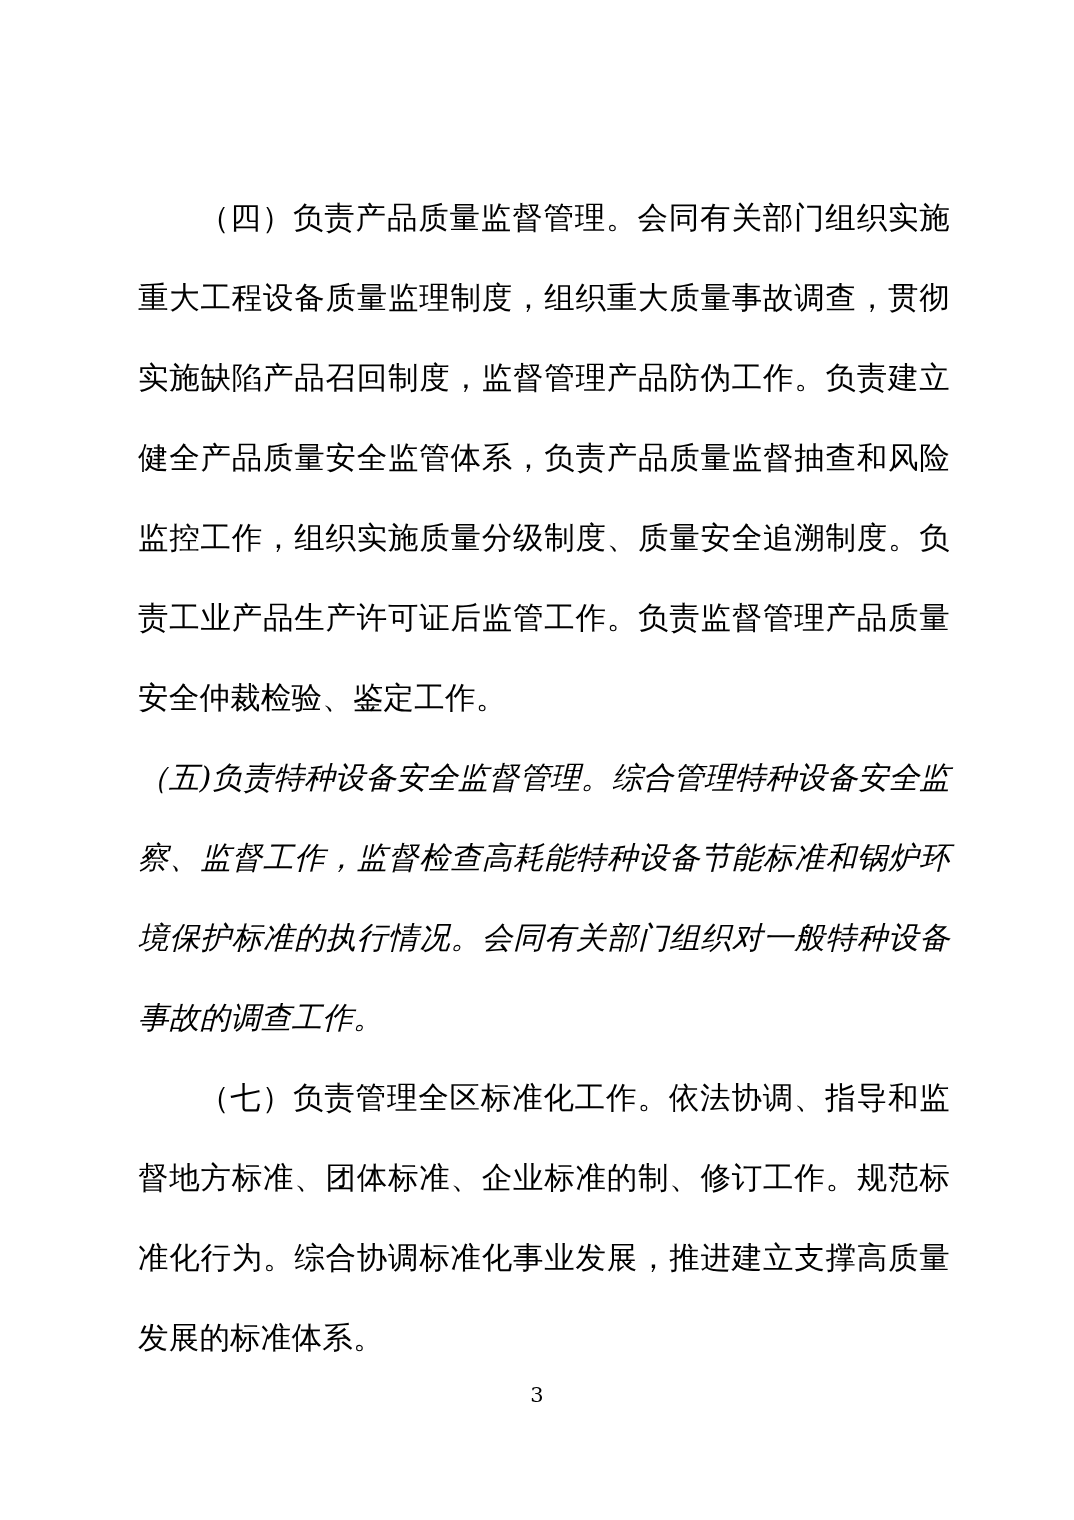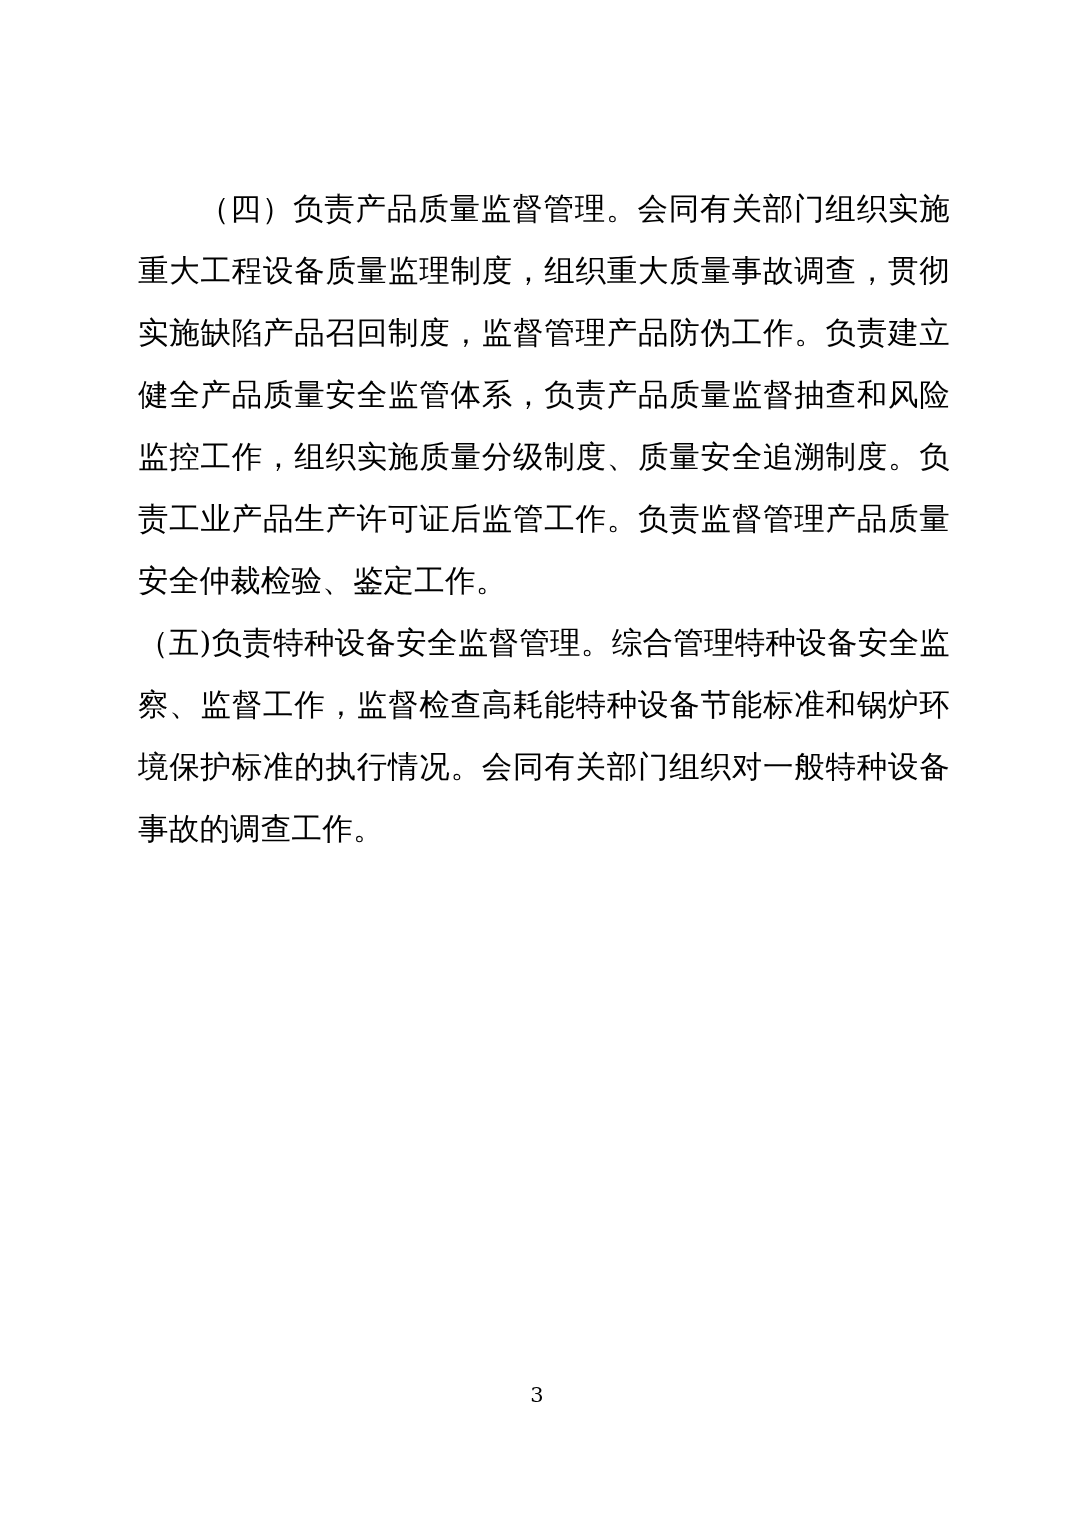--- a/index.html
+++ b/index.html
@@ -19,30 +19,31 @@
     overflow: hidden;
   }
   .content {
     position: absolute;
     left: 138px;
     top: 178px;
     width: 812px;
   }
   .para {
     font-size: 30.5px;
-    line-height: 62px;
+    line-height: 80px;
     letter-spacing: 0.2px;
     text-align: justify;
     text-justify: inter-ideograph;
     margin: 0 0 0 0;
     text-indent: 61px;
     word-break: break-all;
   }
   .para.tight {
     text-indent: 0;
+    font-style: italic;
   }
   .para + .para {
     margin-top: 0;
   }
   .spaced {
     margin-top: 6px;
   }
   .page-number {
     position: absolute;
     left: 0;
@@ -54,15 +55,16 @@
     color: #000000;
   }
 </style>
 </head>
 <body>
 
 <div class="page">
   <div class="content">
     <p class="para">（四）负责产品质量监督管理。会同有关部门组织实施重大工程设备质量监理制度，组织重大质量事故调查，贯彻实施缺陷产品召回制度，监督管理产品防伪工作。负责建立健全产品质量安全监管体系，负责产品质量监督抽查和风险监控工作，组织实施质量分级制度、质量安全追溯制度。负责工业产品生产许可证后监管工作。负责监督管理产品质量安全仲裁检验、鉴定工作。</p>
     <p class="para tight">（五)负责特种设备安全监督管理。综合管理特种设备安全监察、监督工作，监督检查高耗能特种设备节能标准和锅炉环境保护标准的执行情况。会同有关部门组织对一般特种设备事故的调查工作。</p>
+    <p class="para spaced">（七）负责管理全区标准化工作。依法协调、指导和监督地方标准、团体标准、企业标准的制、修订工作。规范标准化行为。综合协调标准化事业发展，推进建立支撑高质量发展的标准体系。</p>
   </div>
   <div class="page-number">3</div>
 </div>
 
 </body></html>

